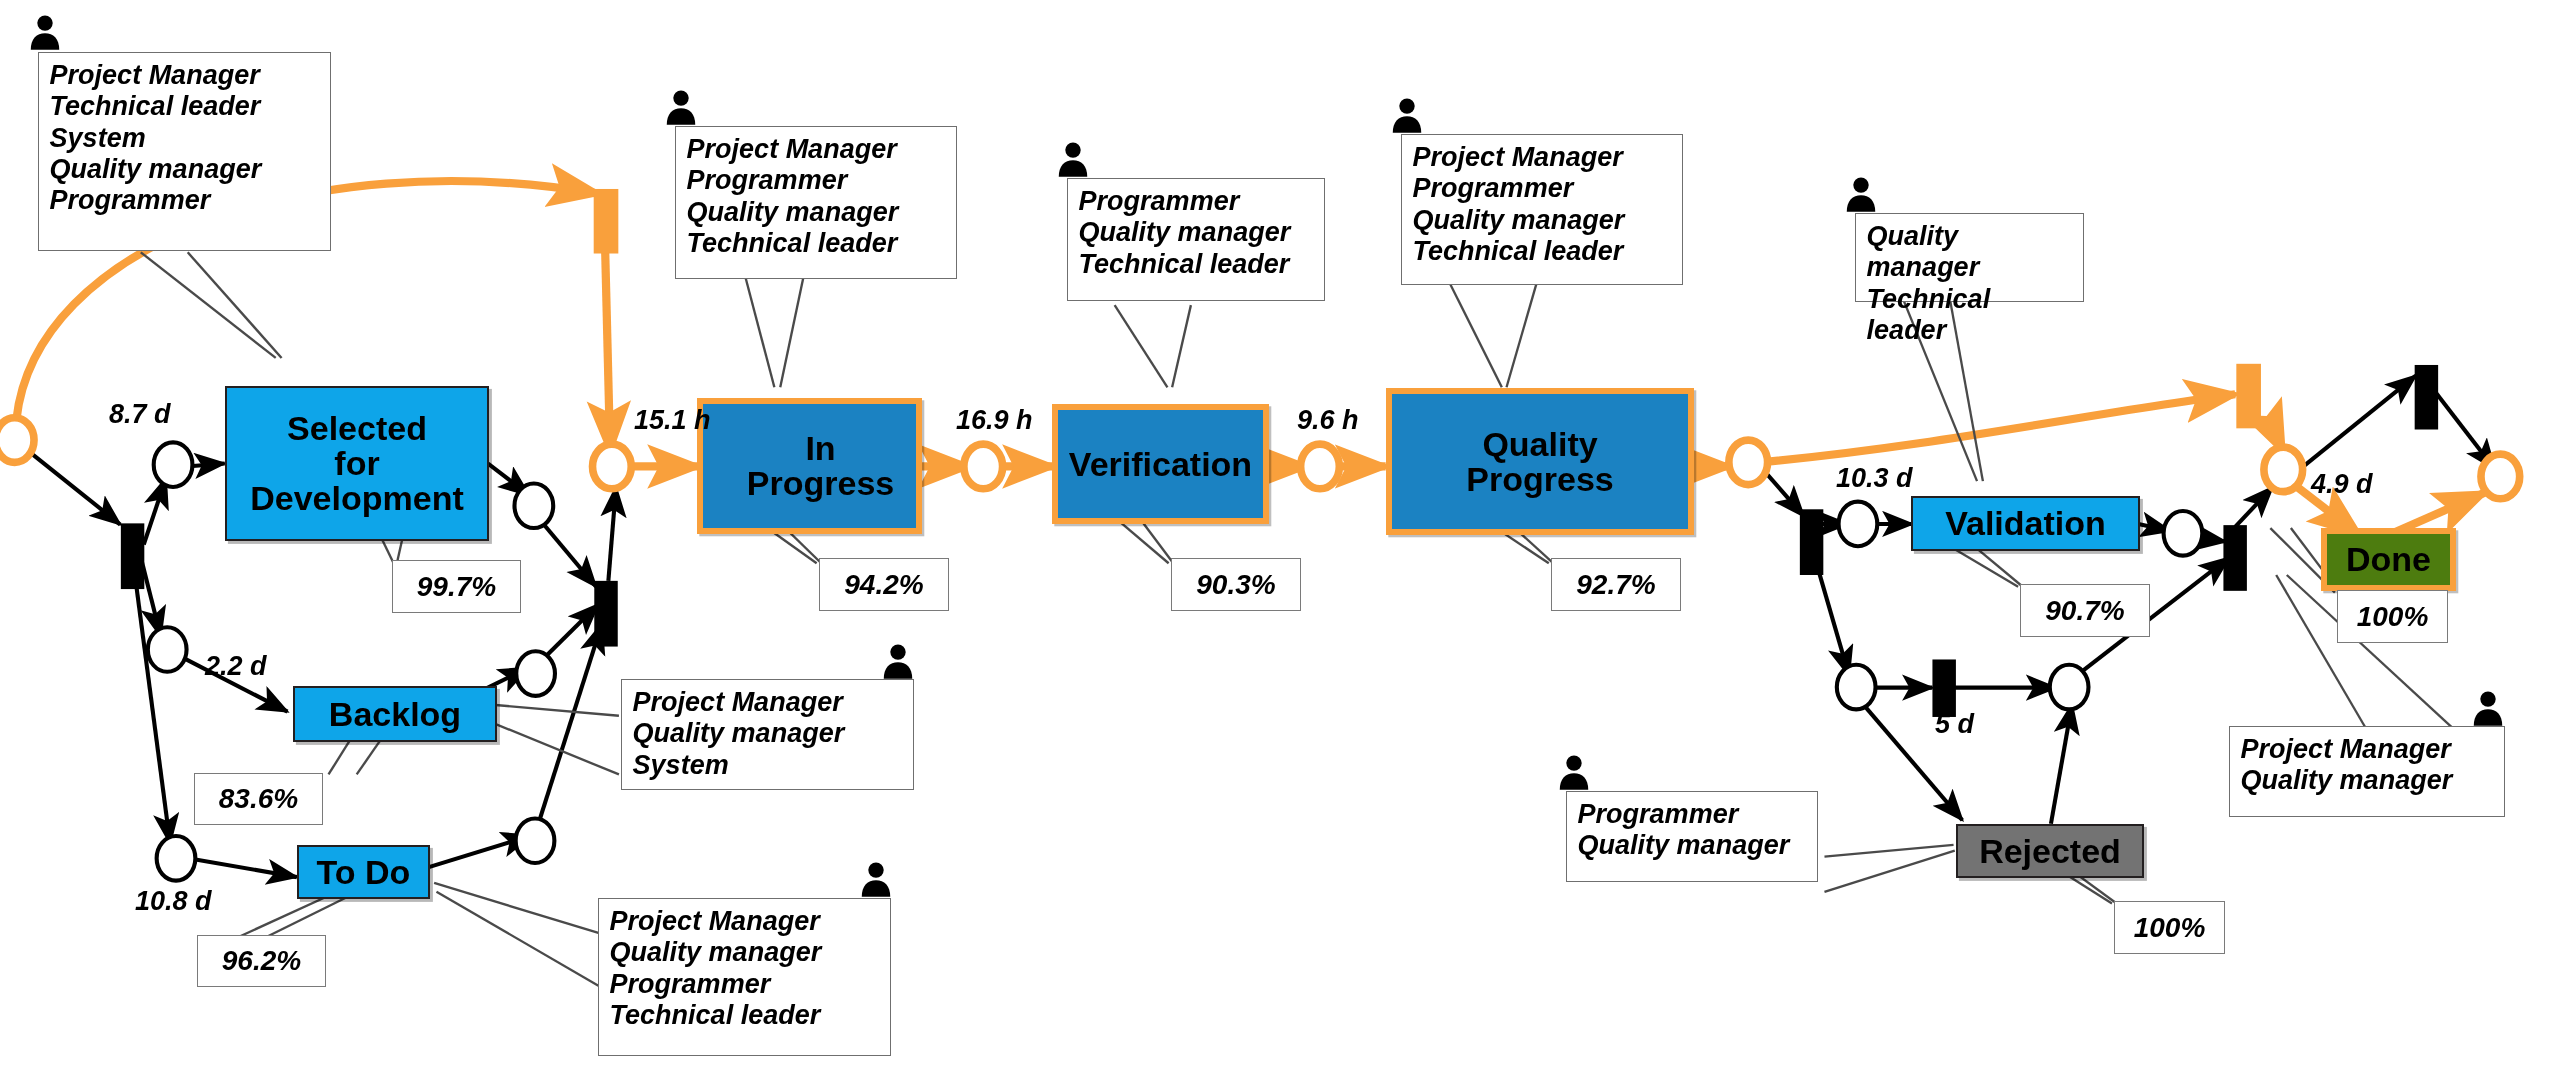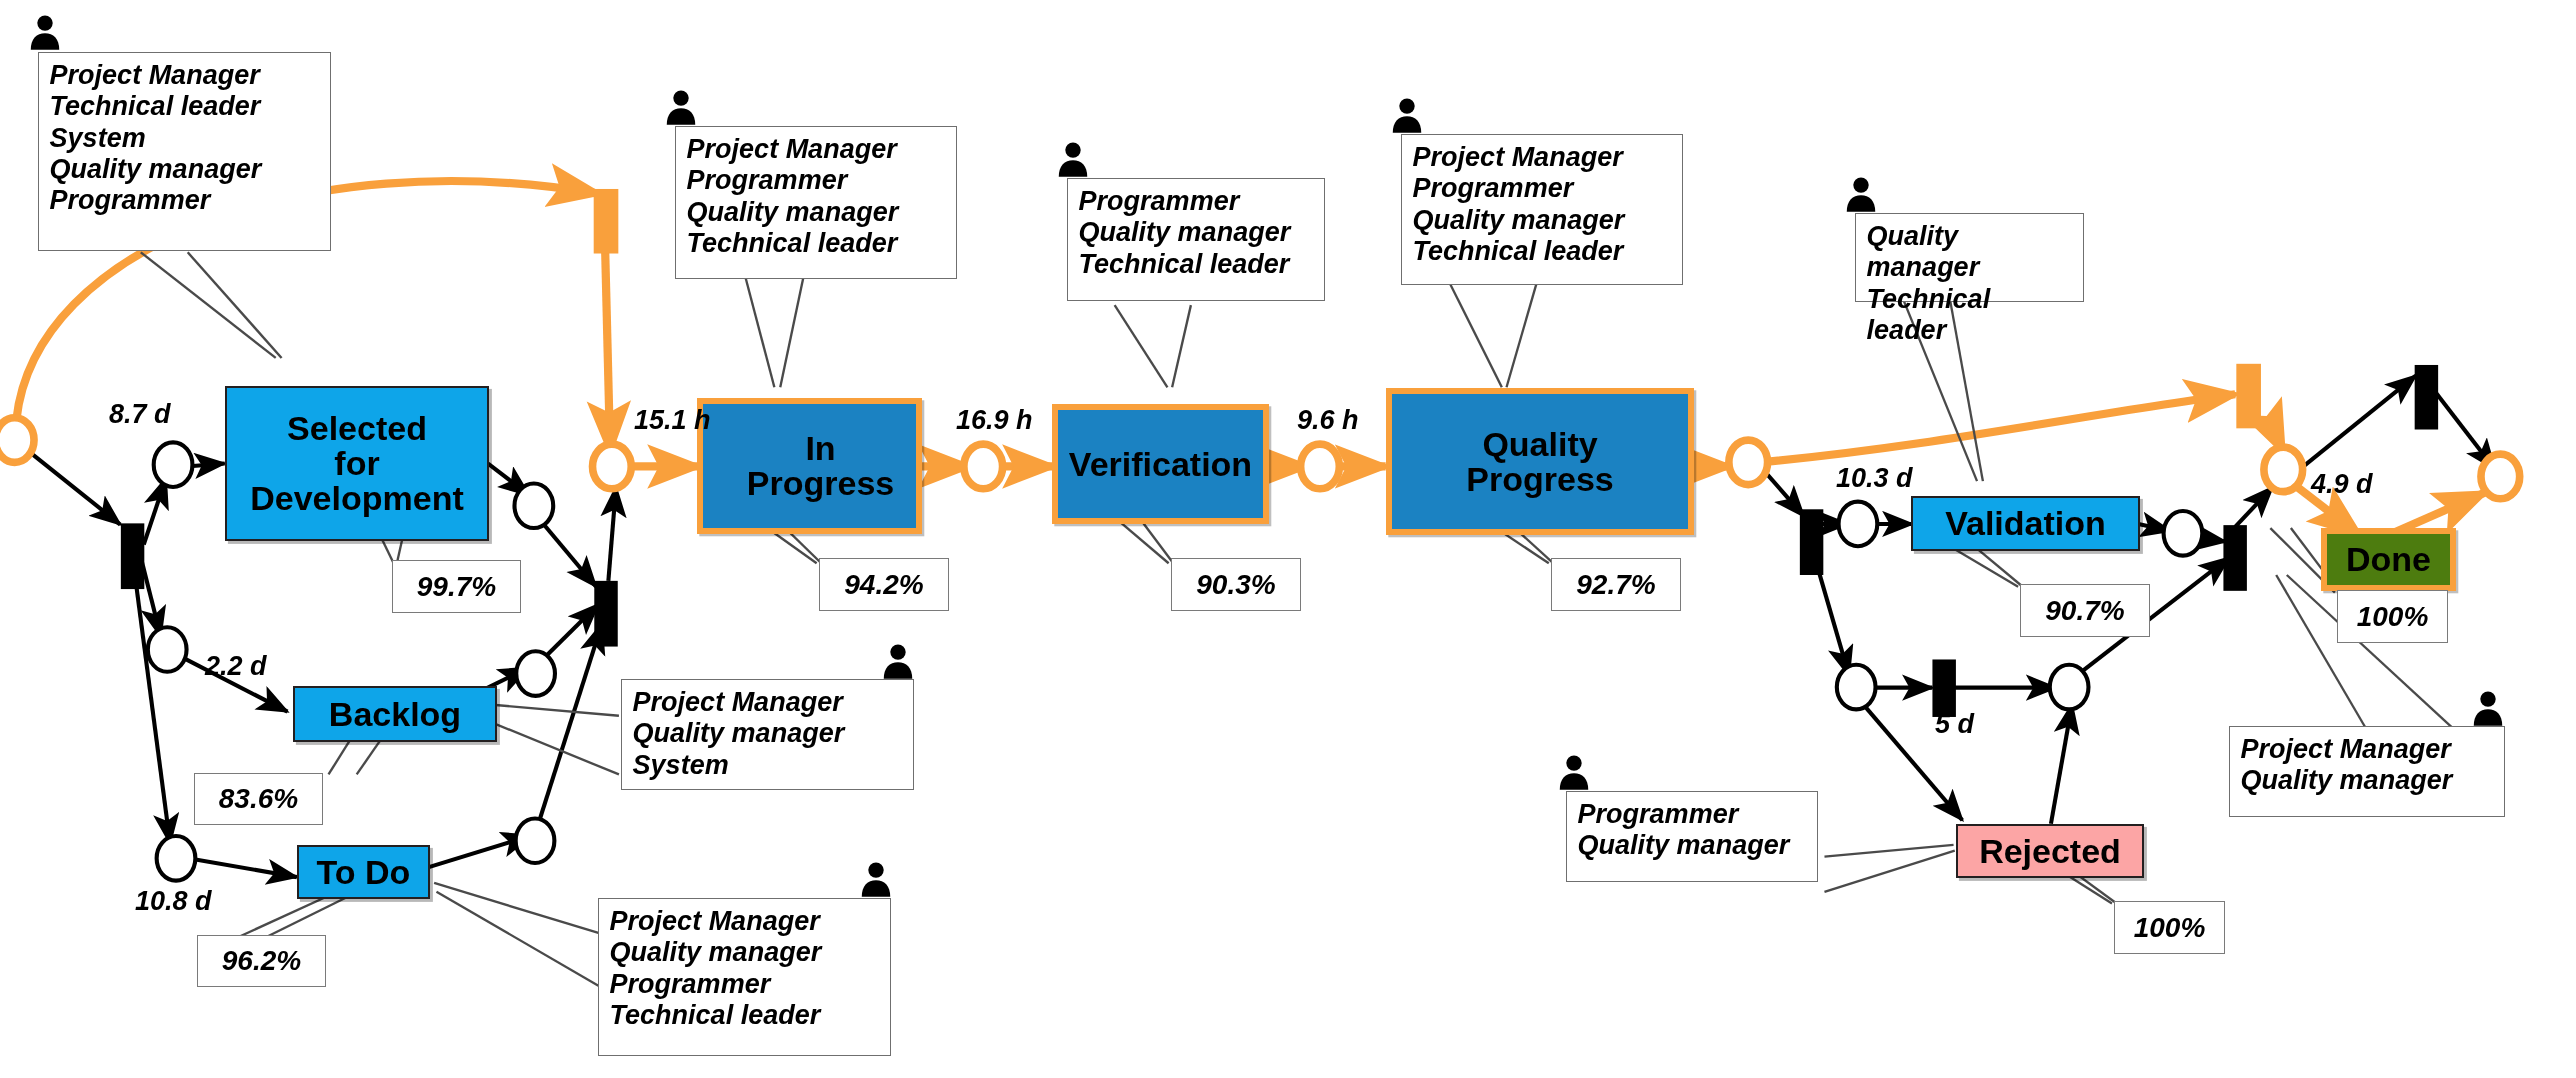--- a/index.html
+++ b/index.html
@@ -7,21 +7,21 @@
   body{width:2576px;height:1079px;position:relative;overflow:hidden;
        font-family:"Liberation Sans","DejaVu Sans",sans-serif;}
   #canvas{position:absolute;left:0;top:0;width:2576px;height:1079px;}
   svg.layer{position:absolute;left:0;top:0;width:2576px;height:1079px;overflow:visible;}
 
   .node{position:absolute;box-sizing:border-box;display:flex;align-items:center;
         justify-content:center;text-align:center;font-weight:bold;color:#000;
         line-height:1.02;white-space:pre-line;}
   .node.light{background:#0ea5e9;border:2.3px solid #231f20;
         box-shadow:2.9px 2.9px 0 rgba(0,0,0,0.28);font-size:34px;}
-  .node.pale{background:#fca5a5;border:2.3px solid #231f20;
+  .node.pale{background:#737373;border:2.3px solid #231f20;
         box-shadow:2.9px 2.9px 0 rgba(0,0,0,0.28);font-size:34px;}
   .node.dark{background:#1b82c2;border:6.5px solid #f9a03c;color:#000;font-size:34px;
         box-shadow:2.3px 2.3px 0 rgba(0,0,0,0.25);}
   .node.lightorange{background:#4d7c0f;border:6.5px solid #f9a03c;color:#000;font-size:34px;
         box-shadow:2.3px 2.3px 0 rgba(0,0,0,0.25);}
 
   .anno{position:absolute;box-sizing:border-box;background:#fff;border:1.8px solid #6f6f6f;
         font-style:italic;font-weight:bold;font-size:27px;line-height:1.16;
         padding:7px 8.2px 5.9px 10.6px;color:#000;white-space:pre-line;}
   .metric{position:absolute;box-sizing:border-box;background:#fff;border:1.8px solid #7a7a7a;

